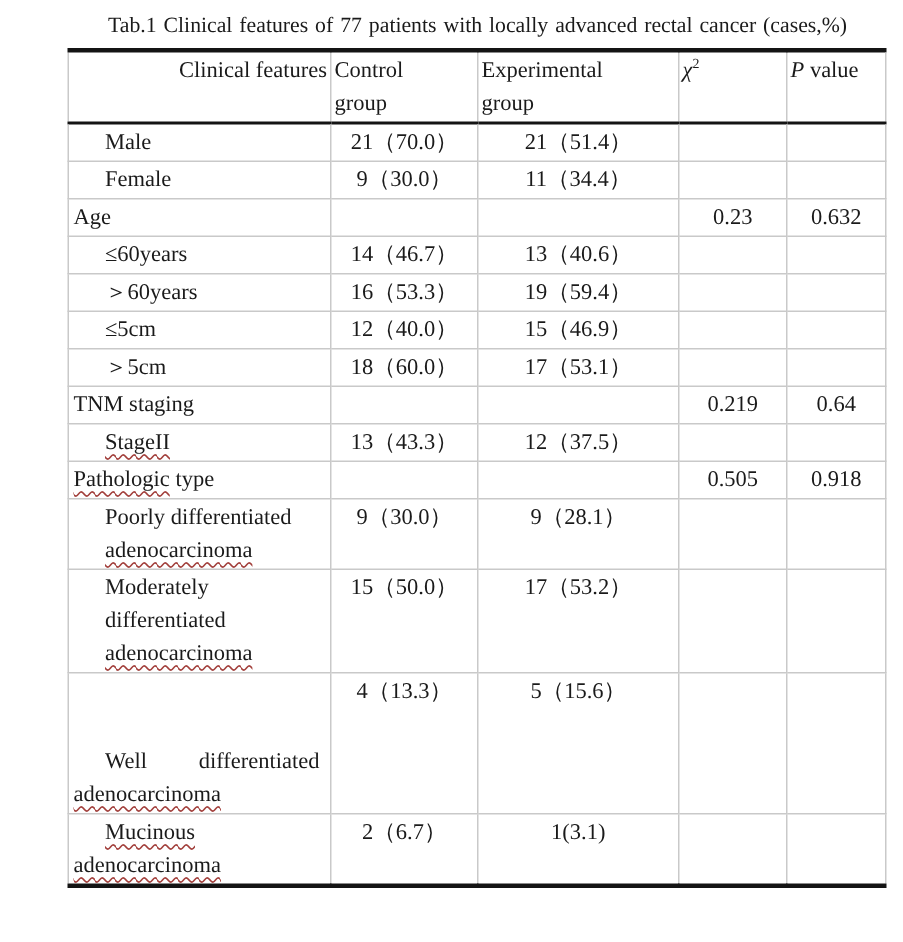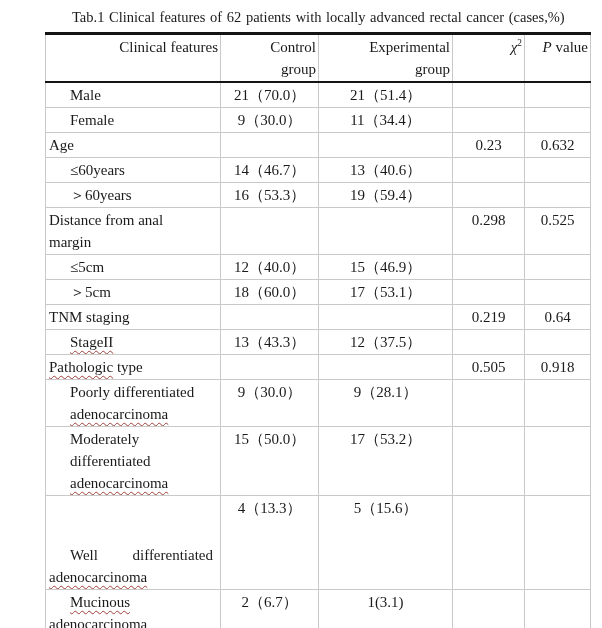--- a/index.html
+++ b/index.html
@@ -18,41 +18,41 @@
     border-collapse:collapse; table-layout:fixed;
     margin-left:45px; width:545px;
     border-top:3px solid #141414; border-bottom:3px solid #141414;
   }
   td, th {
     border:1px solid #c9c9c9;
     font-size:15px; font-weight:normal; line-height:22px;
     padding:1px 2px; vertical-align:top;
     overflow:hidden;
   }
-  thead th { border-bottom:2px solid #141414; text-align:right; }
+  thead th { border-bottom:2px solid #141414; text-align:left; }
   thead th.feat-h { text-align:right; padding-left:6px; }
   td.c { text-align:center; }
   td.feat { padding-left:3px; }
   .line { min-height:22px; }
   .ind { padding-left:21px; }
   .jus { display:flex; justify-content:space-between; padding-right:5px;margin-top:47px; }
   .sq {
     text-decoration-line:underline;
     text-decoration-style:wavy;
     text-decoration-color:#a23f3b;
     text-decoration-thickness:1px;
     text-underline-offset:3px;
   }
   sup { font-size:0.62em; line-height:0; }
   i { font-style:italic; }
 </style>
 </head>
 <body>
 
-<div class="title">Tab.1 Clinical features of 62 patients with locally advanced rectal cancer (cases,%)</div>
+<div class="title">Tab.1 Clinical features of 77 patients with locally advanced rectal cancer (cases,%)</div>
 
 <table>
   <colgroup>
     <col style="width:175px">
     <col style="width:98px">
     <col style="width:134px">
     <col style="width:72px">
     <col style="width:66px">
   </colgroup>
   <thead>
@@ -111,30 +111,20 @@
         <td class="feat">
           <div class="line ind"><span>＞60years</span></div>
         </td>
         <td class="c">16（53.3）</td>
         <td class="c">19（59.4）</td>
         <td class="c"></td>
         <td class="c"></td>
       </tr>
       <tr>
         <td class="feat">
-          <div class="line"><span>Distance from anal</span></div>
-          <div class="line"><span>margin</span></div>
-        </td>
-        <td class="c"></td>
-        <td class="c"></td>
-        <td class="c">0.298</td>
-        <td class="c">0.525</td>
-      </tr>
-      <tr>
-        <td class="feat">
           <div class="line ind"><span>≤5cm</span></div>
         </td>
         <td class="c">12（40.0）</td>
         <td class="c">15（46.9）</td>
         <td class="c"></td>
         <td class="c"></td>
       </tr>
       <tr>
         <td class="feat">
           <div class="line ind"><span>＞5cm</span></div>

